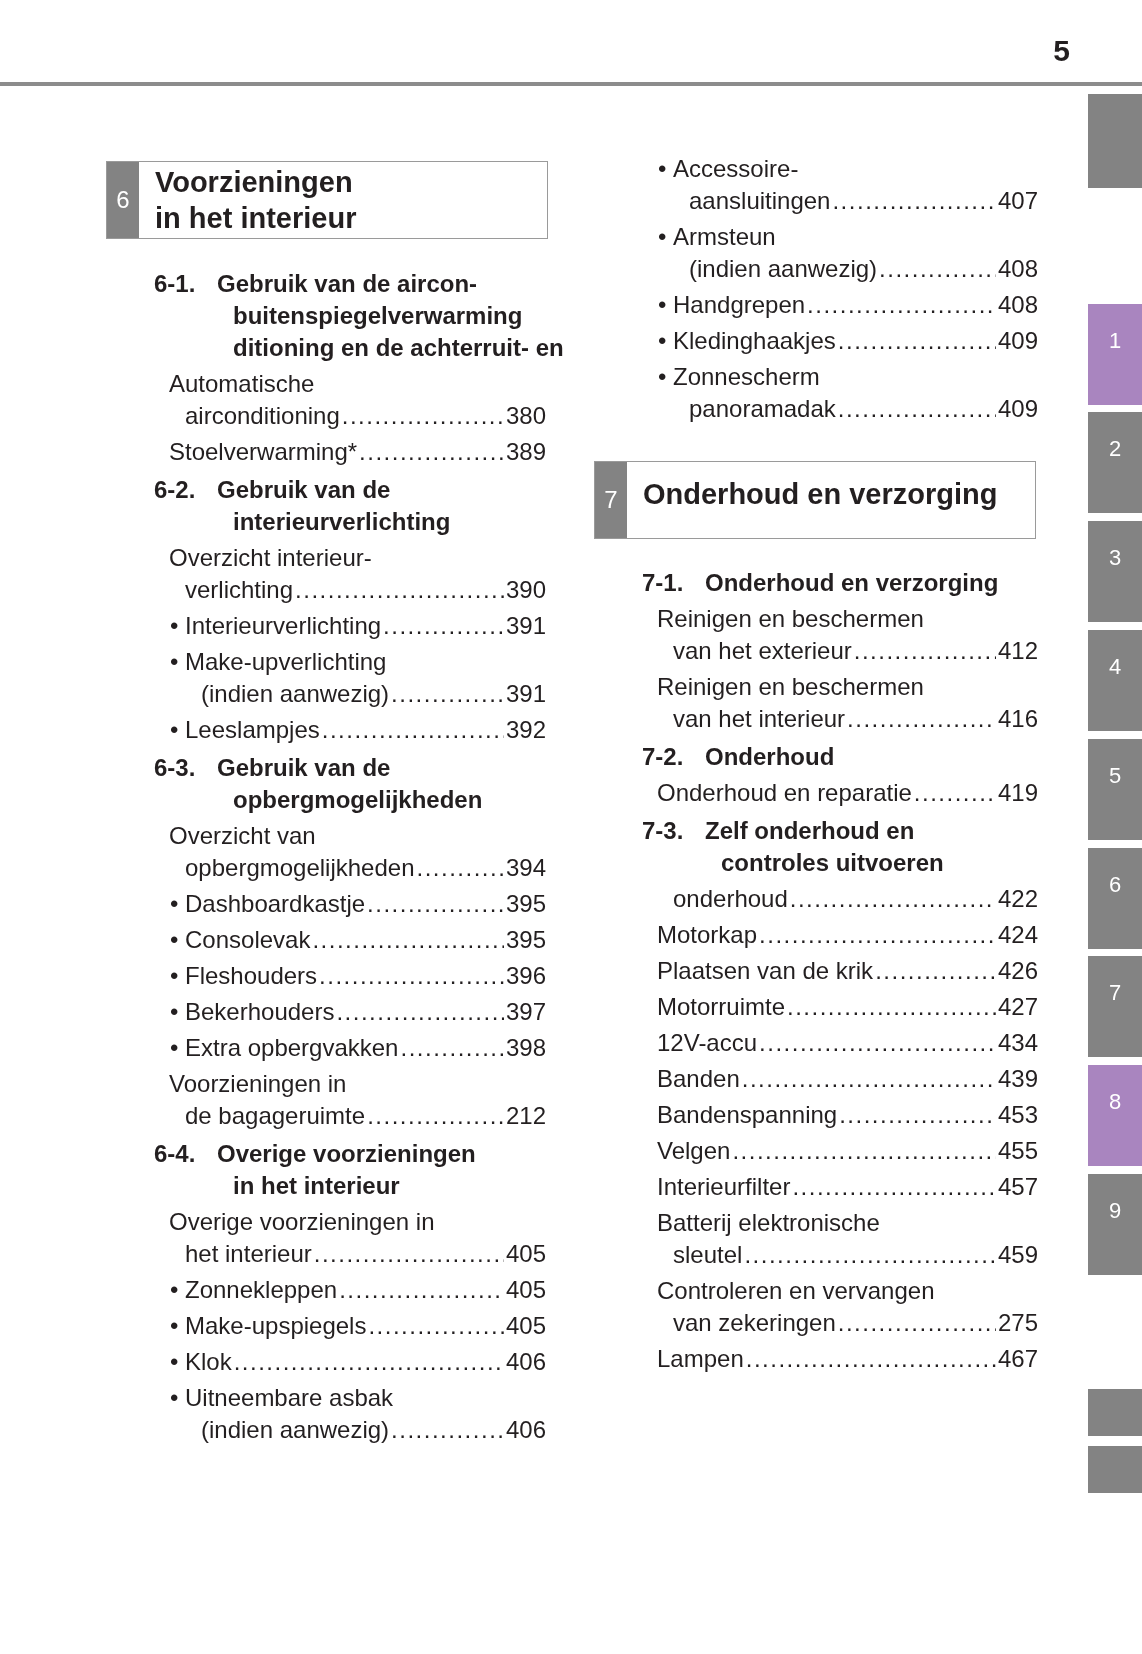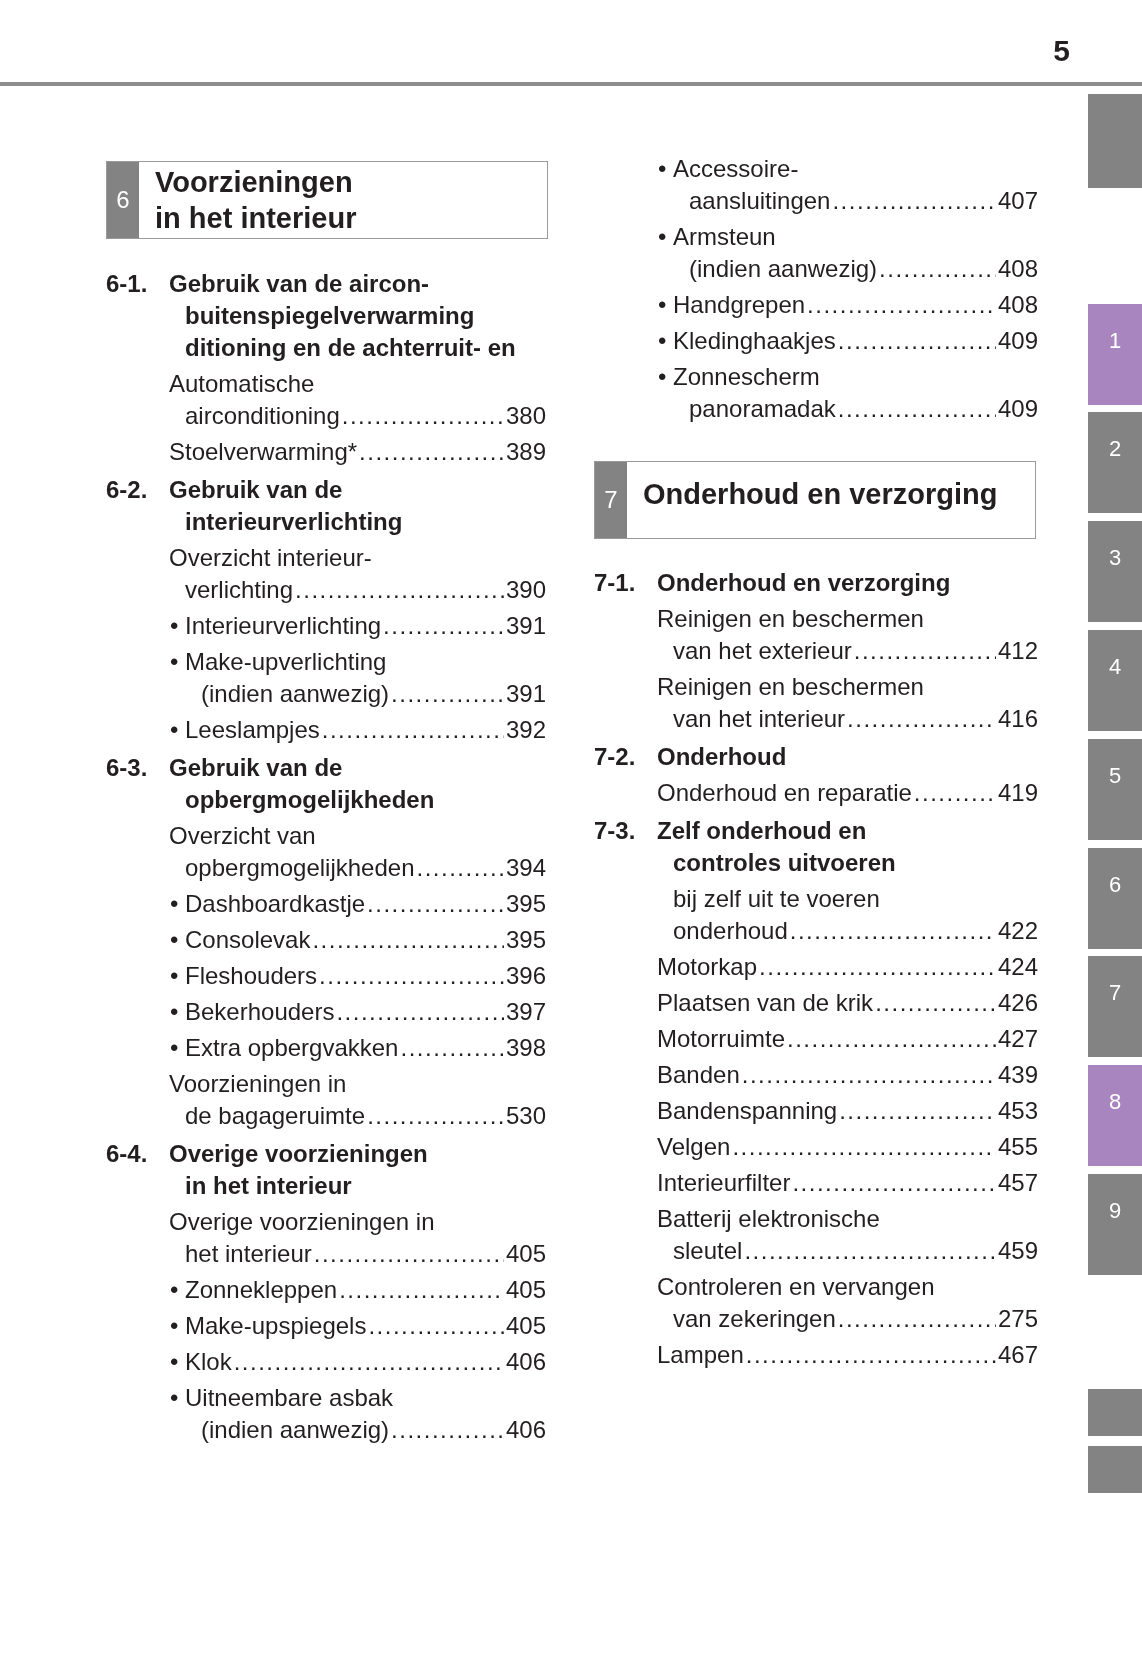--- a/index.html
+++ b/index.html
@@ -11,21 +11,21 @@
   .col { position:absolute; top:0; }
   .col-left { left:106px; width:440px; }
   .col-right { left:594px; width:444px; }
 
   .chapter-box { position:absolute; border:1.5px solid #9a9a9a; background:#fff; display:flex; }
   .chapter-num { width:32px; background:#838383; color:#fff; font-size:24px; display:flex; align-items:center; justify-content:center; }
   .chapter-title { font-size:29px; font-weight:bold; line-height:36px; padding:0 0 0 16px; color:#231f20; }
 
   .toc { position:absolute; left:0; width:100%; }
   .line { position:relative; font-size:24px; line-height:32px; white-space:nowrap; }
-  .sec { font-weight:bold; }
+  .sec { font-weight:bold;margin-left:48px; }
   .sec .num { position:absolute; left:0; }
   .sec .t1 { padding-left:63px; }
   .sec .t2 { padding-left:79px; }
   .entry { padding-left:63px; }
   .entry.cont { padding-left:79px; }
   .bullet { padding-left:79px; }
   .bullet.cont { padding-left:95px; }
   .bullet .dot { position:absolute; margin-left:-15px; }
   .lead { display:flex; align-items:center; }
   .lead .label { flex:0 0 auto; }
@@ -167,21 +167,21 @@
           <span class="label">Extra opbergvakken</span>
           <span class="dots"></span>
           <span class="page">398</span>
         </div>
       </div>
       <div class="toc-item" style="margin-top: 4px;">
         <div class="line entry"><span>Voorzieningen in</span></div>
         <div class="line lead entry cont">
           <span class="label">de bagageruimte</span>
           <span class="dots"></span>
-          <span class="page">530</span>
+          <span class="page">212</span>
         </div>
       </div>
       <div class="toc-item" style="margin-top: 6px;">
         <div class="line sec"><span class="num">6-4.</span><span class="t1">Overige voorzieningen</span></div>
         <div class="line sec"><span class="t2">in het interieur</span></div>
       </div>
       <div class="toc-item" style="margin-top: 4px;">
         <div class="line entry"><span>Overige voorzieningen in</span></div>
         <div class="line lead entry cont">
           <span class="label">het interieur</span>
@@ -301,21 +301,20 @@
           <span class="label">Onderhoud en reparatie</span>
           <span class="dots"></span>
           <span class="page">419</span>
         </div>
       </div>
       <div class="toc-item" style="margin-top: 6px;">
         <div class="line sec"><span class="num">7-3.</span><span class="t1">Zelf onderhoud en</span></div>
         <div class="line sec"><span class="t2">controles uitvoeren</span></div>
       </div>
       <div class="toc-item" style="margin-top: 4px;">
-        <div class="line entry cont"><span>bij zelf uit te voeren</span></div>
         <div class="line lead entry cont">
           <span class="label">onderhoud</span>
           <span class="dots"></span>
           <span class="page">422</span>
         </div>
       </div>
       <div class="toc-item" style="margin-top: 4px;">
         <div class="line lead entry">
           <span class="label">Motorkap</span>
           <span class="dots"></span>
@@ -327,20 +326,27 @@
           <span class="label">Plaatsen van de krik</span>
           <span class="dots"></span>
           <span class="page">426</span>
         </div>
       </div>
       <div class="toc-item" style="margin-top: 4px;">
         <div class="line lead entry">
           <span class="label">Motorruimte</span>
           <span class="dots"></span>
           <span class="page">427</span>
+        </div>
+      </div>
+      <div class="toc-item" style="margin-top: 4px;">
+        <div class="line lead entry">
+          <span class="label">12V-accu</span>
+          <span class="dots"></span>
+          <span class="page">434</span>
         </div>
       </div>
       <div class="toc-item" style="margin-top: 4px;">
         <div class="line lead entry">
           <span class="label">Banden</span>
           <span class="dots"></span>
           <span class="page">439</span>
         </div>
       </div>
       <div class="toc-item" style="margin-top: 4px;">

